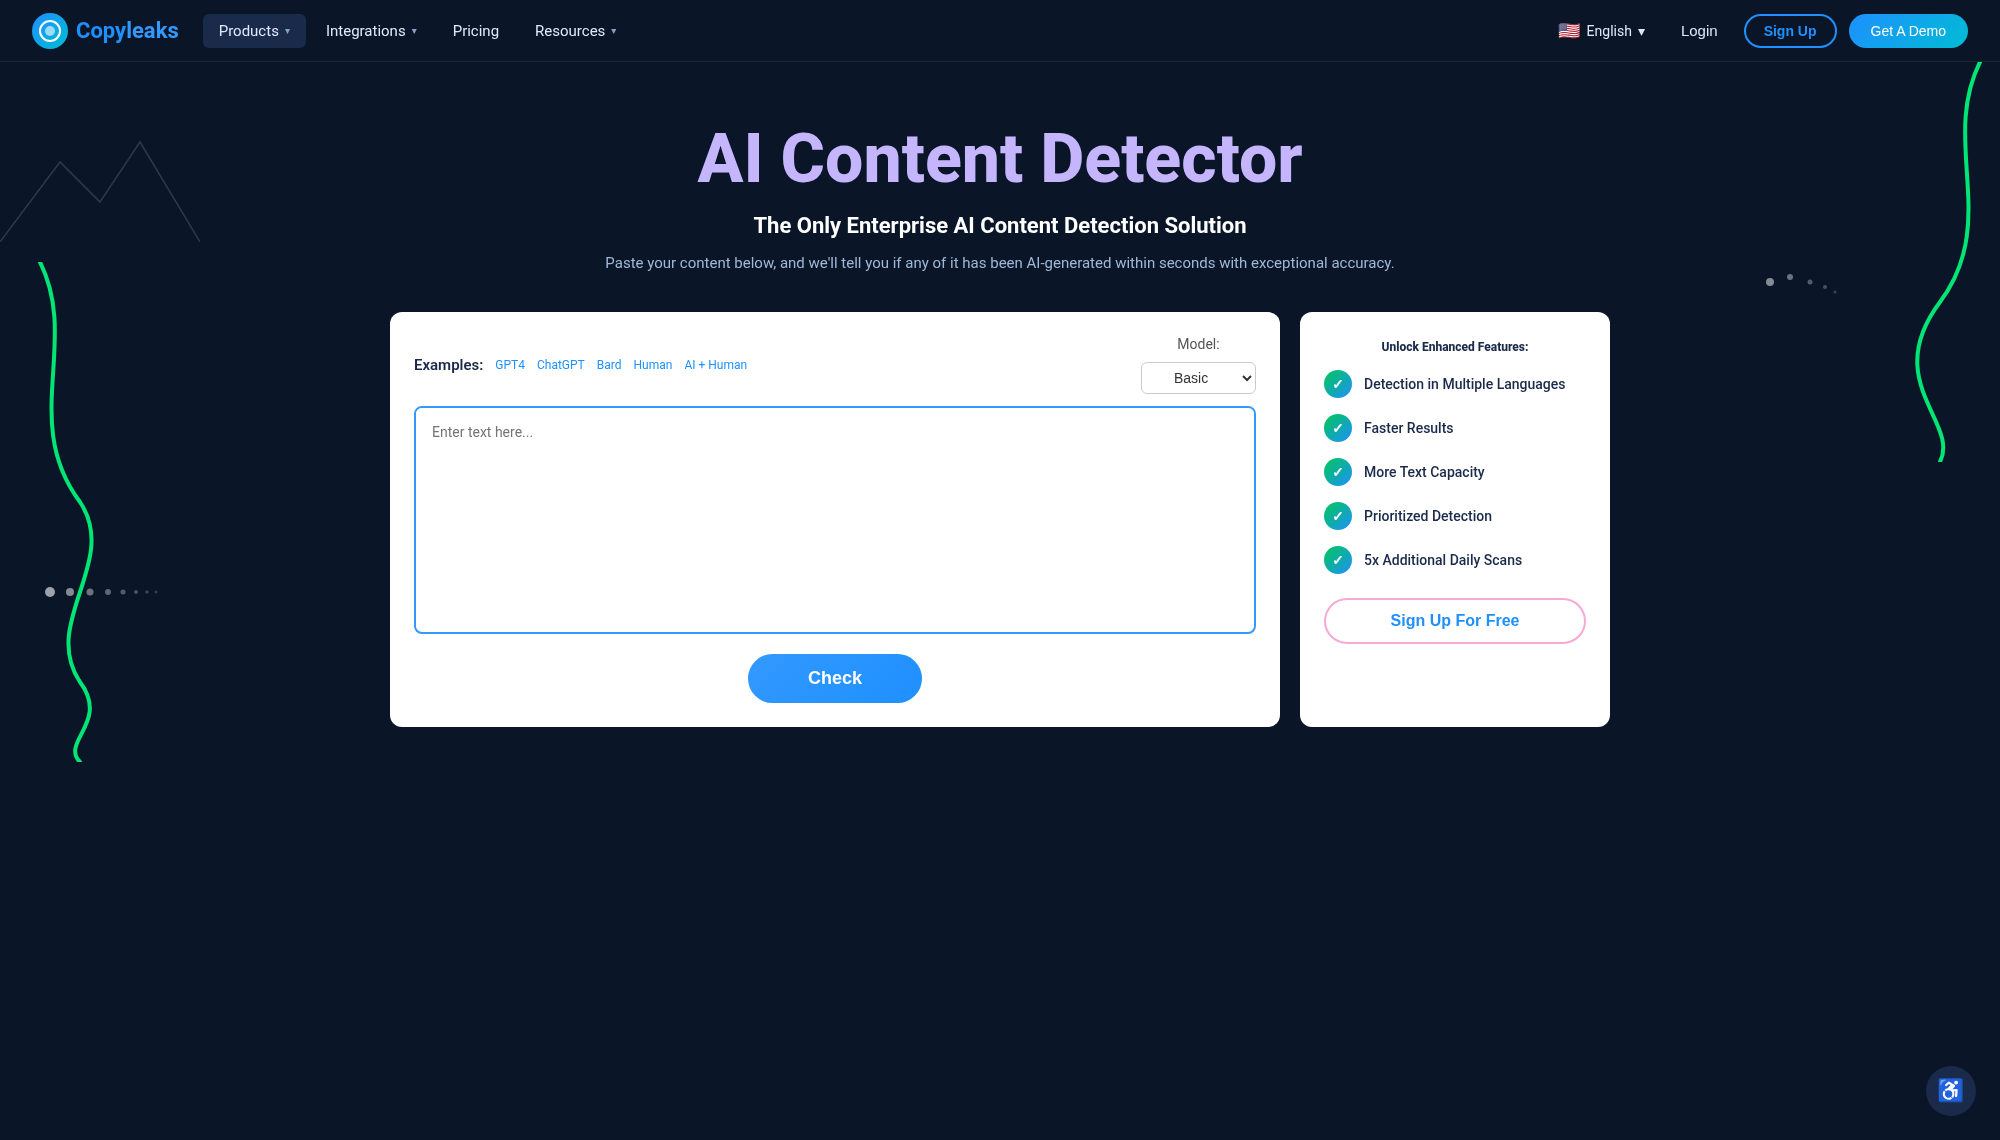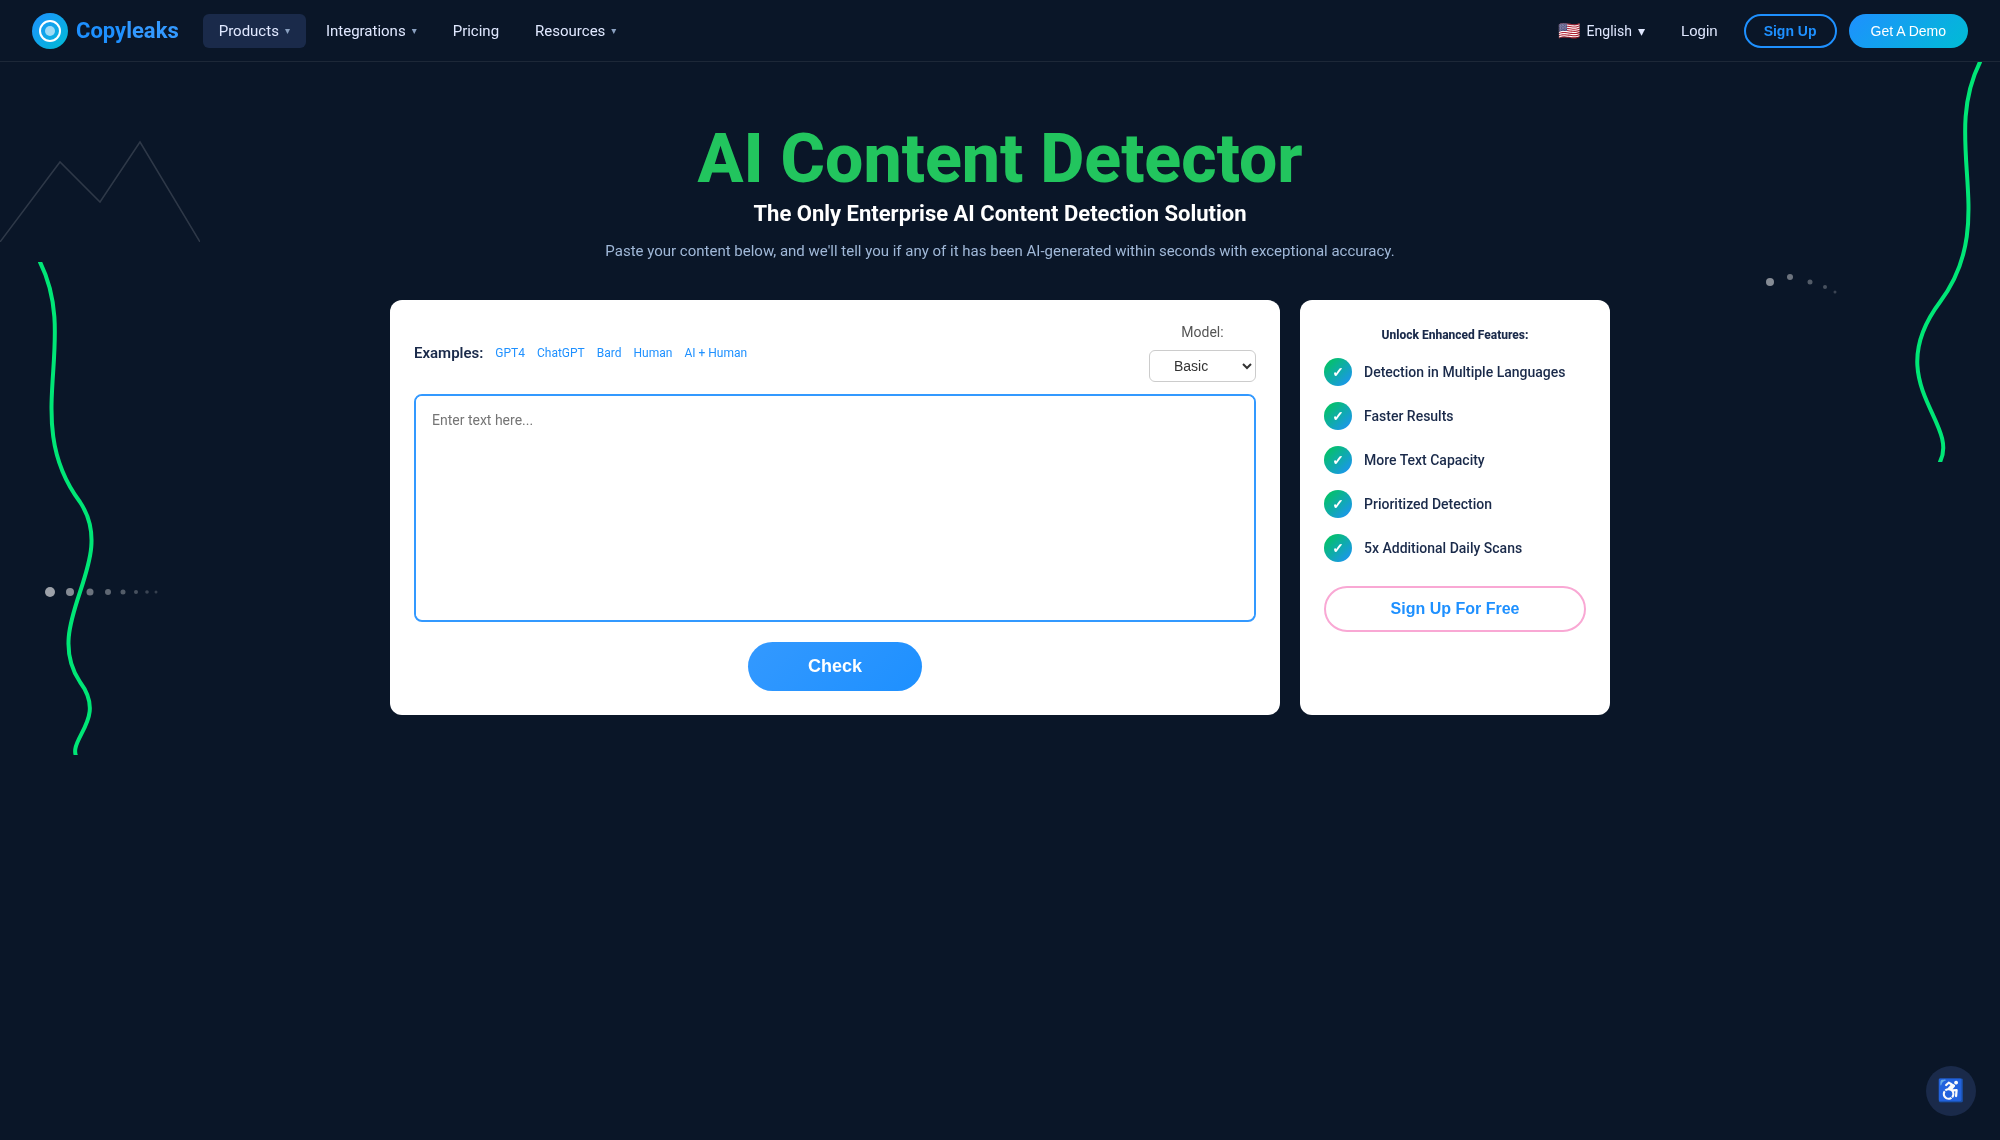--- a/index.html
+++ b/index.html
@@ -159,23 +159,23 @@
       left: 0;
       top: 60px;
       width: 200px;
       height: 120px;
       pointer-events: none;
     }
 
     .hero-title {
       font-size: 68px;
       font-weight: 800;
-      color: #22c55e;
+      color: #c4b5fd;
       line-height: 1.1;
-      margin-bottom: 4px;
+      margin-bottom: 16px;
       position: relative;
       z-index: 2;
     }
     .hero-subtitle {
       font-size: 22px;
       font-weight: 700;
       color: #ffffff;
       margin-bottom: 16px;
       position: relative;
       z-index: 2;
@@ -234,21 +234,21 @@
       display: flex;
       align-items: center;
       gap: 10px;
       font-size: 14px;
       color: #555;
       flex-direction: column;
     }
     .model-select {
       border: 1px solid #ccc;
       border-radius: 6px;
-      padding: 6px 30px 6px 20px;
+      padding: 6px 30px 6px 28px;
       font-size: 14px;
       cursor: pointer;
       background: white;
       color: #333;
       appearance: auto;
     }
     .text-area-wrapper {
       border: 2px solid #3399ff;
       border-radius: 8px;
       overflow: hidden;

